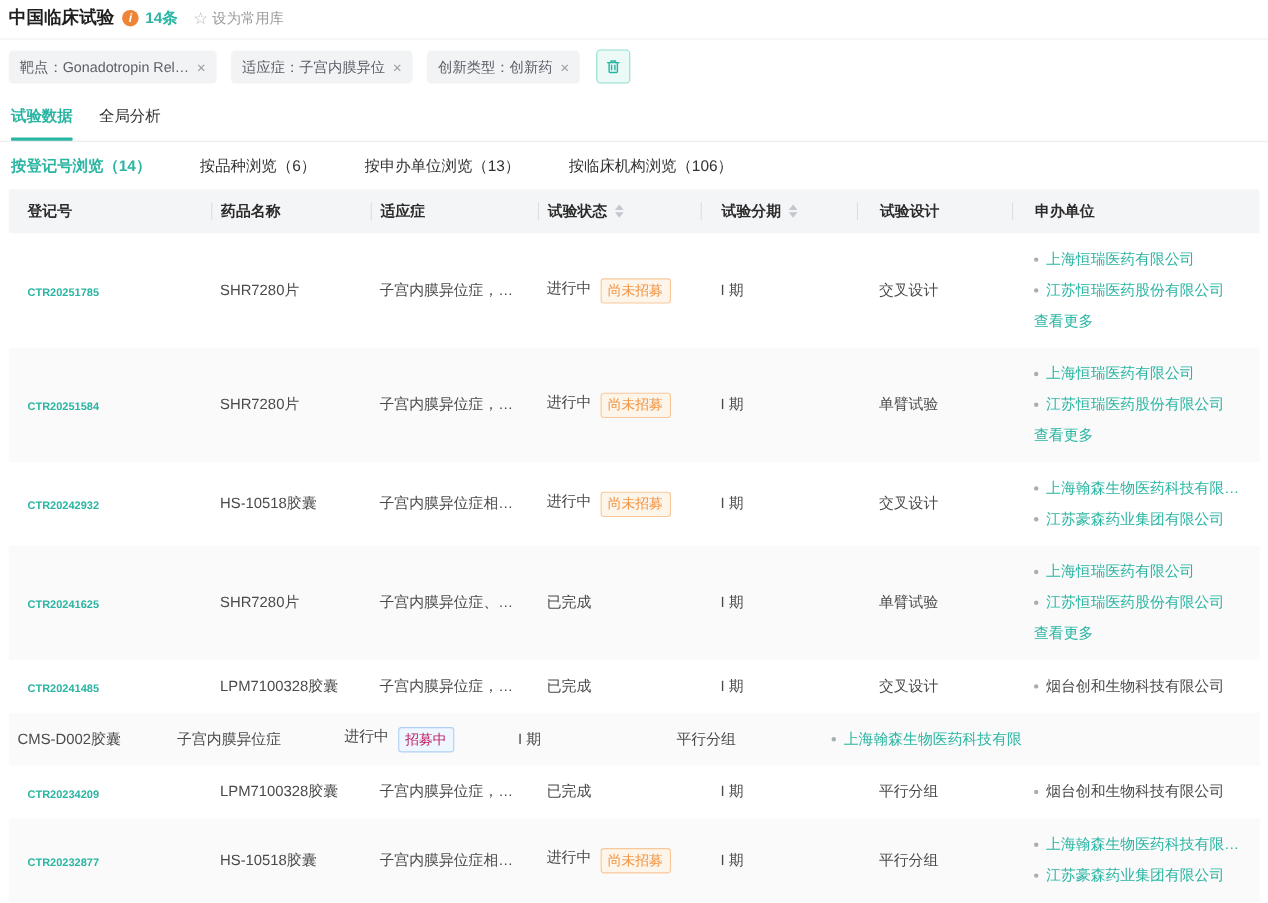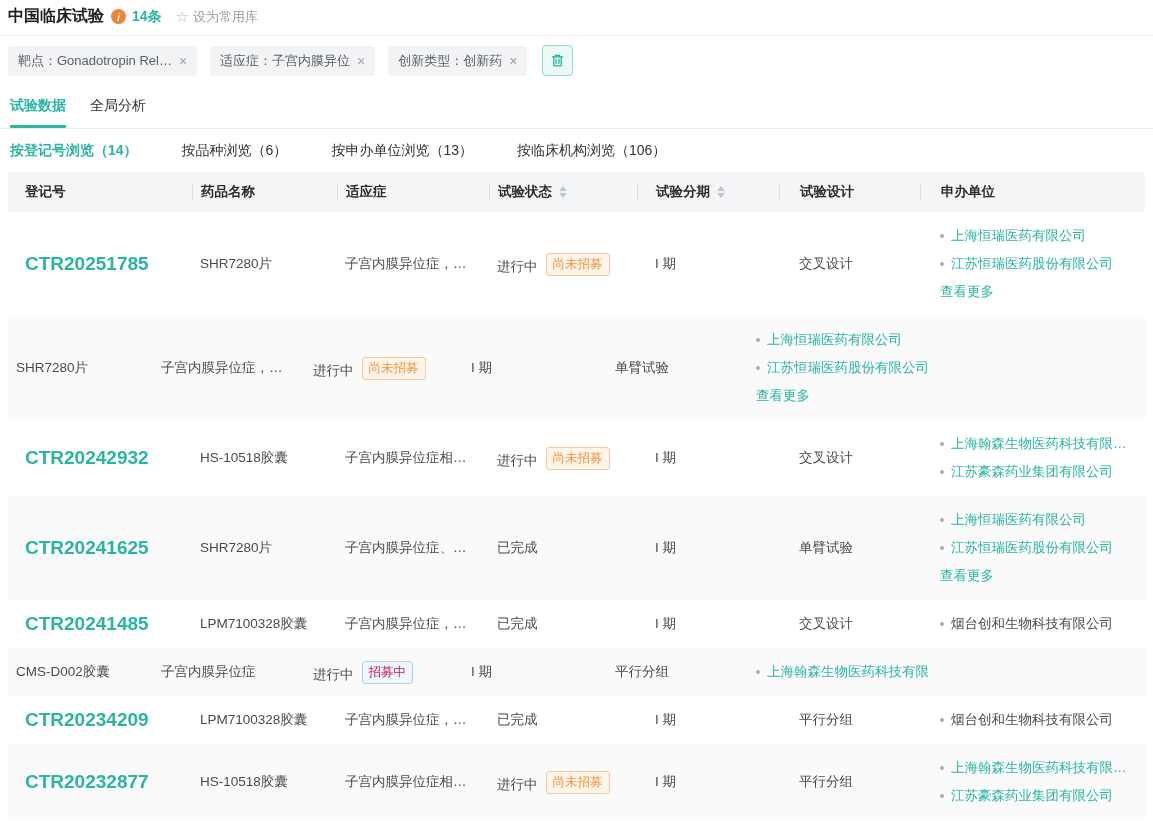--- a/index.html
+++ b/index.html
@@ -56,23 +56,23 @@
   .td { font-size:13.5px; color:#4a4a4a; padding-top:10px; padding-bottom:10px; }
 
   .col-id      { width:184px; padding-left:17px; }
   .col-drug    { width:145px; padding-left:8px; }
   .col-ind     { width:152px; padding-left:8px; }
   .col-status  { width:148px; padding-left:8px; }
   .col-phase   { width:142px; padding-left:18px; }
   .col-design  { width:141px; padding-left:20px; }
   .col-sponsor { flex:1; padding-left:20px; }
 
-  .row-id { color:#2ab5a2; font-weight:bold; font-size:19px; text-decoration:none;
+  .row-id { color:#2ab5a2; font-weight:bold; font-size:10px; text-decoration:none;
     cursor:pointer; }
-  .status-wrap { display:flex; align-items:flex-end; }
+  .status-wrap { display:flex; align-items:flex-start; }
   .badge { font-size:12.5px; border-radius:3px; padding:2px 6px; margin-left:8px;
     white-space:nowrap; }
   .badge.orange { color:#f2933f; background:#fdf4ea; border:1px solid #f8c append89a;
     border:1px solid #f8c89a; }
   .badge.blue { color:#be185d; background:#eef6ff; border:1px solid #b0d0f5; }
 
   .sort { display:inline-flex; flex-direction:column; margin-left:7px;
     cursor:pointer; }
   .caret { width:0; height:0; border-left:4px solid transparent;
     border-right:4px solid transparent; display:block; }
@@ -193,20 +193,21 @@
               <span class="sponsor-name link">上海恒瑞医药有限公司</span>
             </div>
             <div class="sponsor-line">
               <span class="bullet"></span>
               <span class="sponsor-name link">江苏恒瑞医药股份有限公司</span>
             </div>
             <div class="more-link">查看更多</div>
           </div>
         </div>
         <div class="tr alt">
+          <div class="td col-id"><a class="row-id">CTR20251584</a></div>
           <div class="td col-drug">SHR7280片</div>
           <div class="td col-ind">子宫内膜异位症，…</div>
           <div class="td col-status">
             <span class="status-wrap">
               <span class="status-text">进行中</span>
               <span class="badge orange">尚未招募</span>
             </span>
           </div>
           <div class="td col-phase">I 期</div>
           <div class="td col-design">单臂试验</div>

